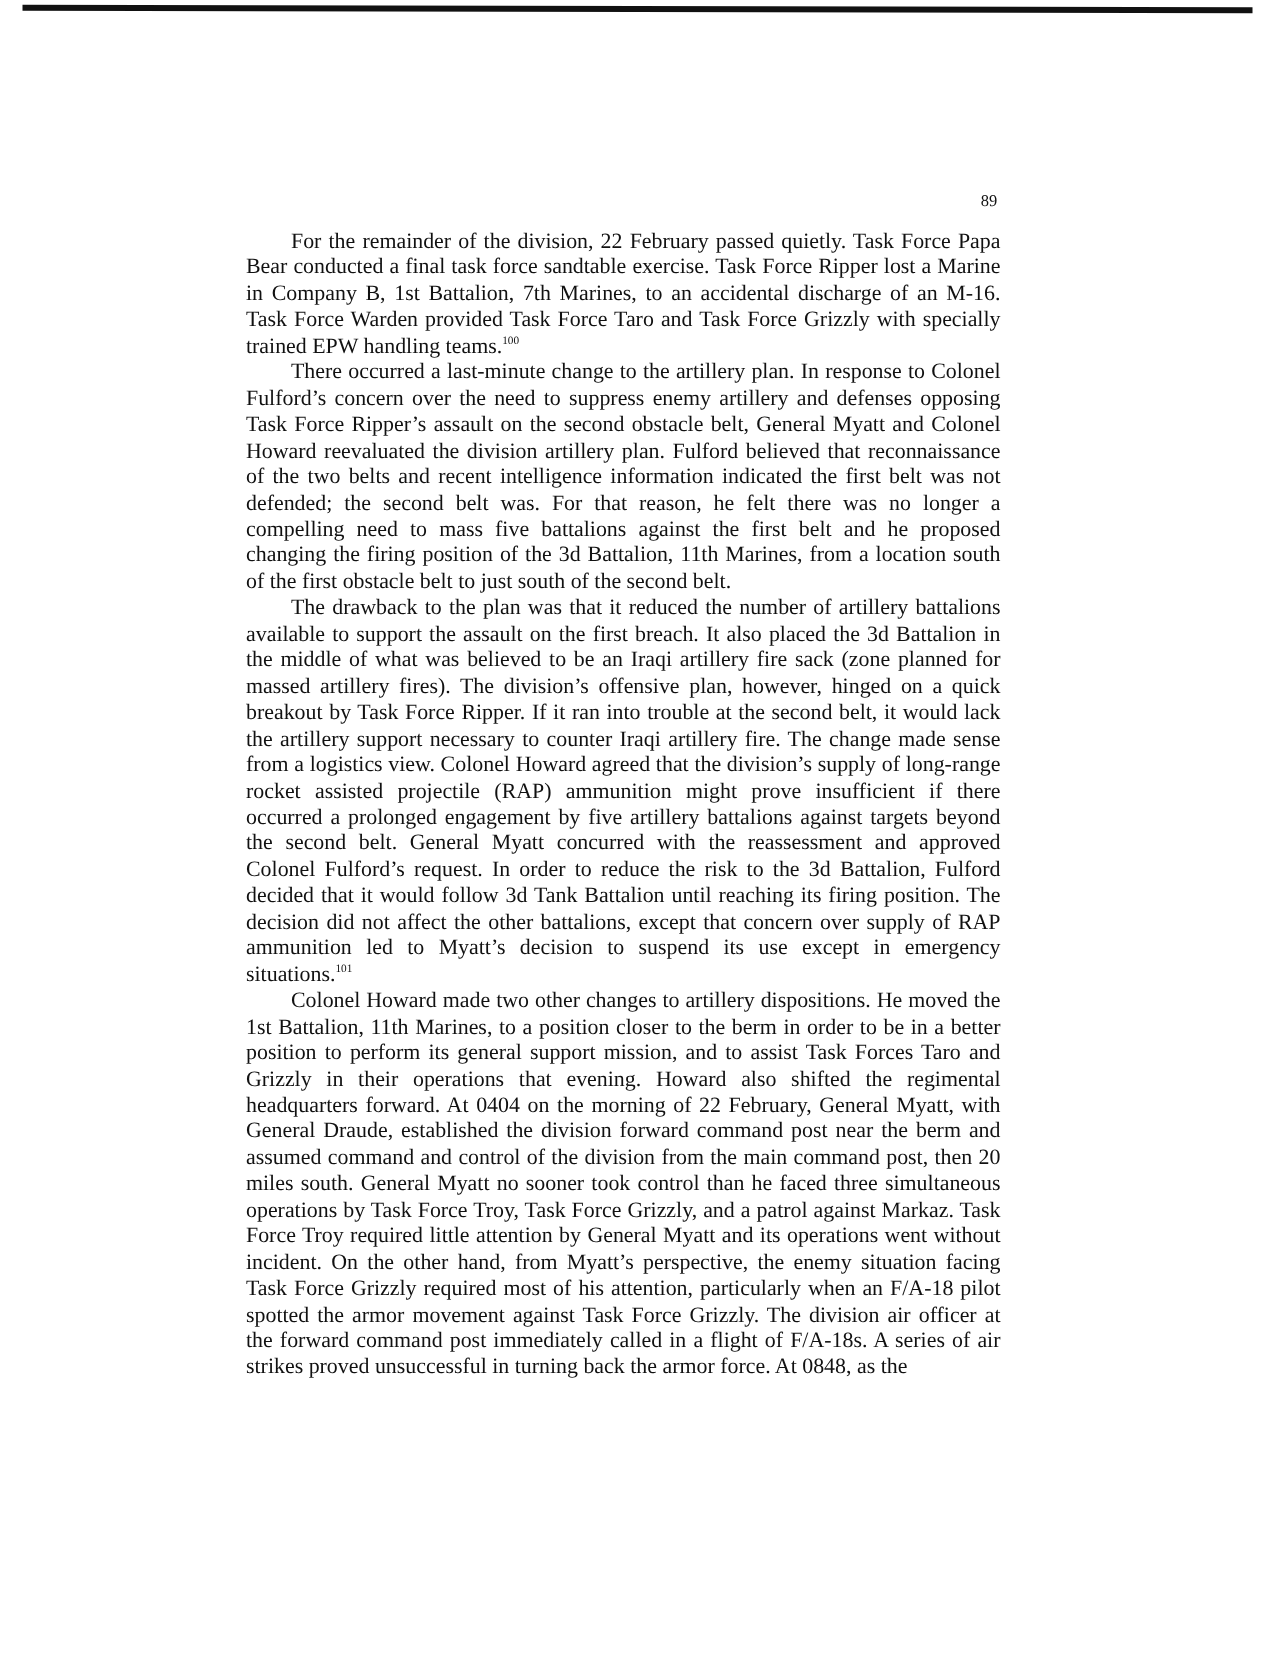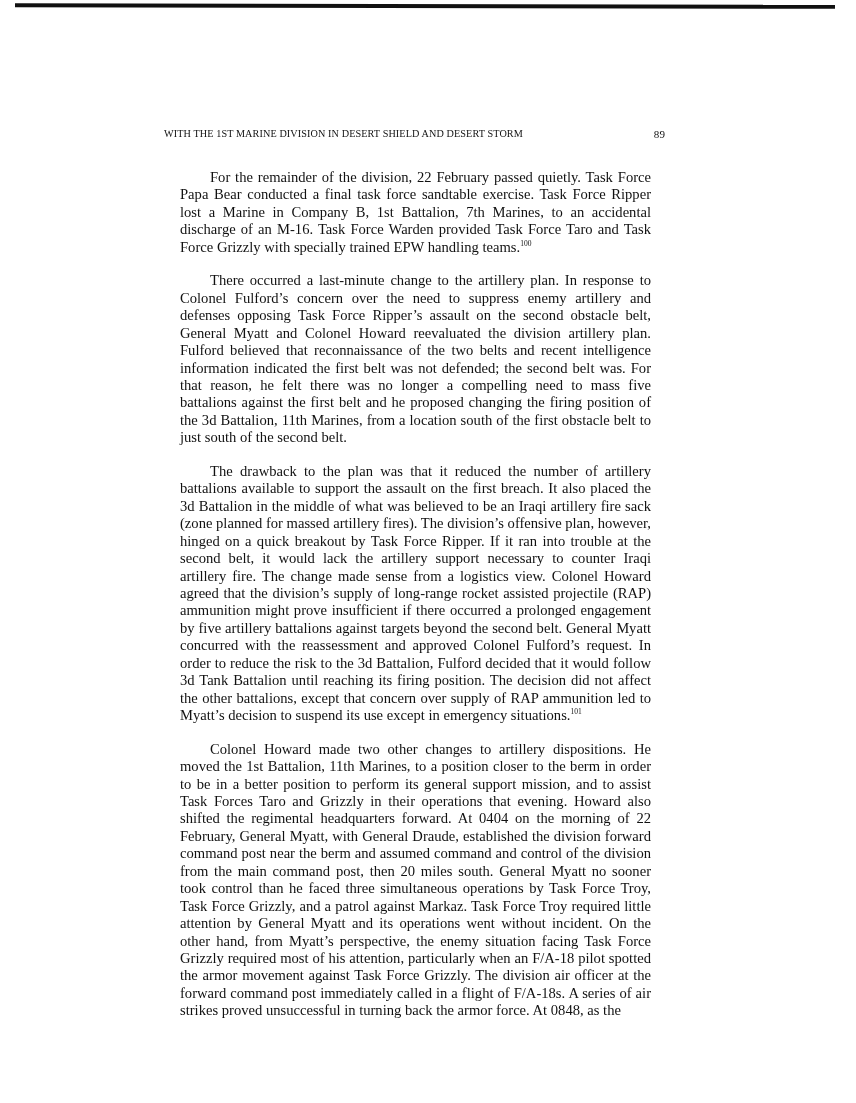--- a/index.html
+++ b/index.html
@@ -2,30 +2,29 @@
 <html><head>
   <meta charset="utf-8">
   <style>
     html, body { margin: 0; padding: 0; background: #ffffff; }
     body { width: 856px; height: 1103px; position: relative; overflow: hidden; font-family: "Liberation Serif", "DejaVu Serif", serif; color: #111; }
     .top-rule { position: absolute; left: 15px; top: 4px; width: 820px; height: 4px; background: #111; transform: skewY(0.12deg); }
     .running-head { position: absolute; left: 164px; top: 128px; width: 503px; height: 16px; font-size: 10.2px; letter-spacing: 0.1px; }
     .running-head .title { position: absolute; left: 0; top: 0; }
     .running-head .page-num { position: absolute; right: 2px; top: 0; font-size: 11px; }
     .body-text { position: absolute; left: 164px; top: 153px; width: 503px; font-size: 14.6px; line-height: 17.45px; text-align: justify; }
-    .body-text p { margin: 16px; text-indent: 30px; }
+    .body-text p { margin: 0; text-indent: 30px; }
     sup { font-size: 7.5px; line-height: 0; vertical-align: 6px; }
   </style>
 </head>
 <body>
 
 <div class="top-rule"></div>
 
 <div class="running-head">
-  <span class="title">WITH THE 1ST MARINE DIVISION IN DESERT SHIELD AND DESERT STORM</span>
   <span class="page-num">89</span>
 </div>
 
 <div class="body-text">
   <p><span>For the remainder of the division, 22 February passed quietly. Task Force Papa Bear conducted a final task force sandtable exercise. Task Force Ripper lost a Marine in Company B, 1st Battalion, 7th Marines, to an accidental discharge of an M-16. Task Force Warden provided Task Force Taro and Task Force Grizzly with specially trained EPW handling teams.</span><sup>100</sup></p>
   <p><span>There occurred a last-minute change to the artillery plan. In response to Colonel Fulford’s concern over the need to suppress enemy artillery and defenses opposing Task Force Ripper’s assault on the second obstacle belt, General Myatt and Colonel Howard reevaluated the division artillery plan. Fulford believed that reconnaissance of the two belts and recent intelligence information indicated the first belt was not defended; the second belt was. For that reason, he felt there was no longer a compelling need to mass five battalions against the first belt and he proposed changing the firing position of the 3d Battalion, 11th Marines, from a location south of the first obstacle belt to just south of the second belt.</span></p>
   <p><span>The drawback to the plan was that it reduced the number of artillery battalions available to support the assault on the first breach. It also placed the 3d Battalion in the middle of what was believed to be an Iraqi artillery fire sack (zone planned for massed artillery fires). The division’s offensive plan, however, hinged on a quick breakout by Task Force Ripper. If it ran into trouble at the second belt, it would lack the artillery support necessary to counter Iraqi artillery fire. The change made sense from a logistics view. Colonel Howard agreed that the division’s supply of long-range rocket assisted projectile (RAP) ammunition might prove insufficient if there occurred a prolonged engagement by five artillery battalions against targets beyond the second belt. General Myatt concurred with the reassessment and approved Colonel Fulford’s request. In order to reduce the risk to the 3d Battalion, Fulford decided that it would follow 3d Tank Battalion until reaching its firing position. The decision did not affect the other battalions, except that concern over supply of RAP ammunition led to Myatt’s decision to suspend its use except in emergency situations.</span><sup>101</sup></p>
   <p><span>Colonel Howard made two other changes to artillery dispositions. He moved the 1st Battalion, 11th Marines, to a position closer to the berm in order to be in a better position to perform its general support mission, and to assist Task Forces Taro and Grizzly in their operations that evening. Howard also shifted the regimental headquarters forward. At 0404 on the morning of 22 February, General Myatt, with General Draude, established the division forward command post near the berm and assumed command and control of the division from the main command post, then 20 miles south. General Myatt no sooner took control than he faced three simultaneous operations by Task Force Troy, Task Force Grizzly, and a patrol against Markaz. Task Force Troy required little attention by General Myatt and its operations went without incident. On the other hand, from Myatt’s perspective, the enemy situation facing Task Force Grizzly required most of his attention, particularly when an F/A-18 pilot spotted the armor movement against Task Force Grizzly. The division air officer at the forward command post immediately called in a flight of F/A-18s. A series of air strikes proved unsuccessful in turning back the armor force. At 0848, as the</span></p>
 </div>
 

